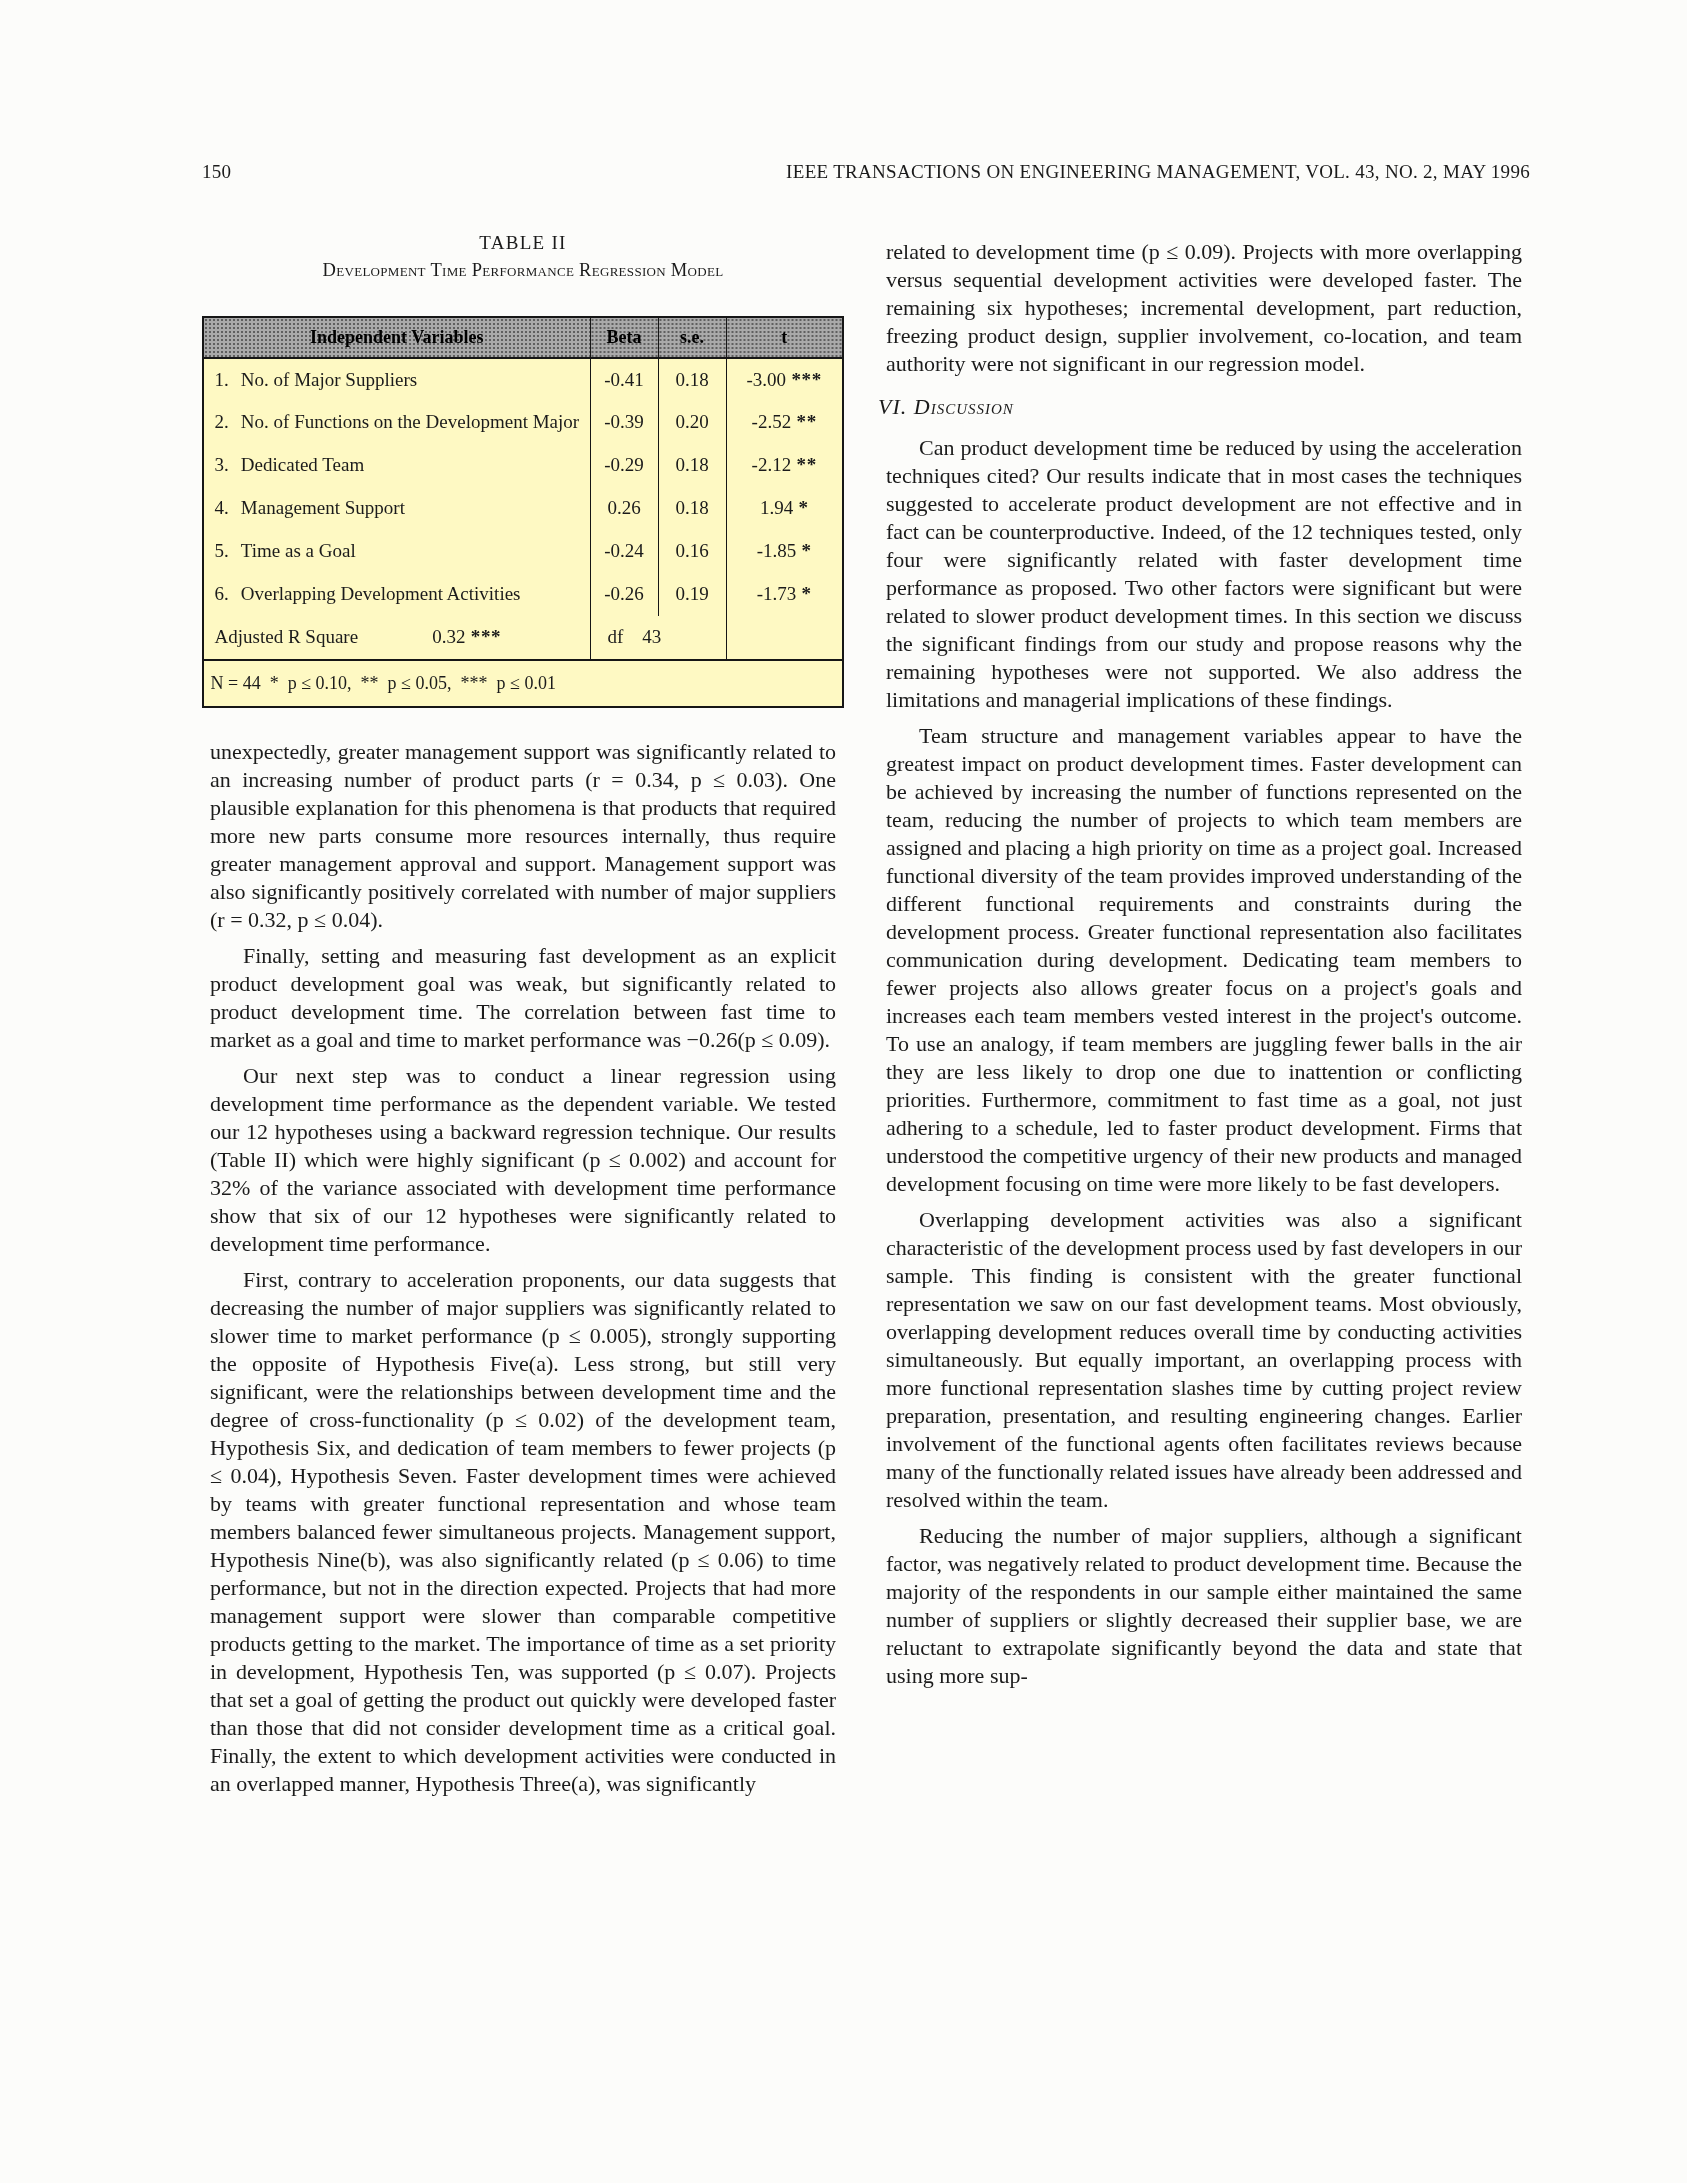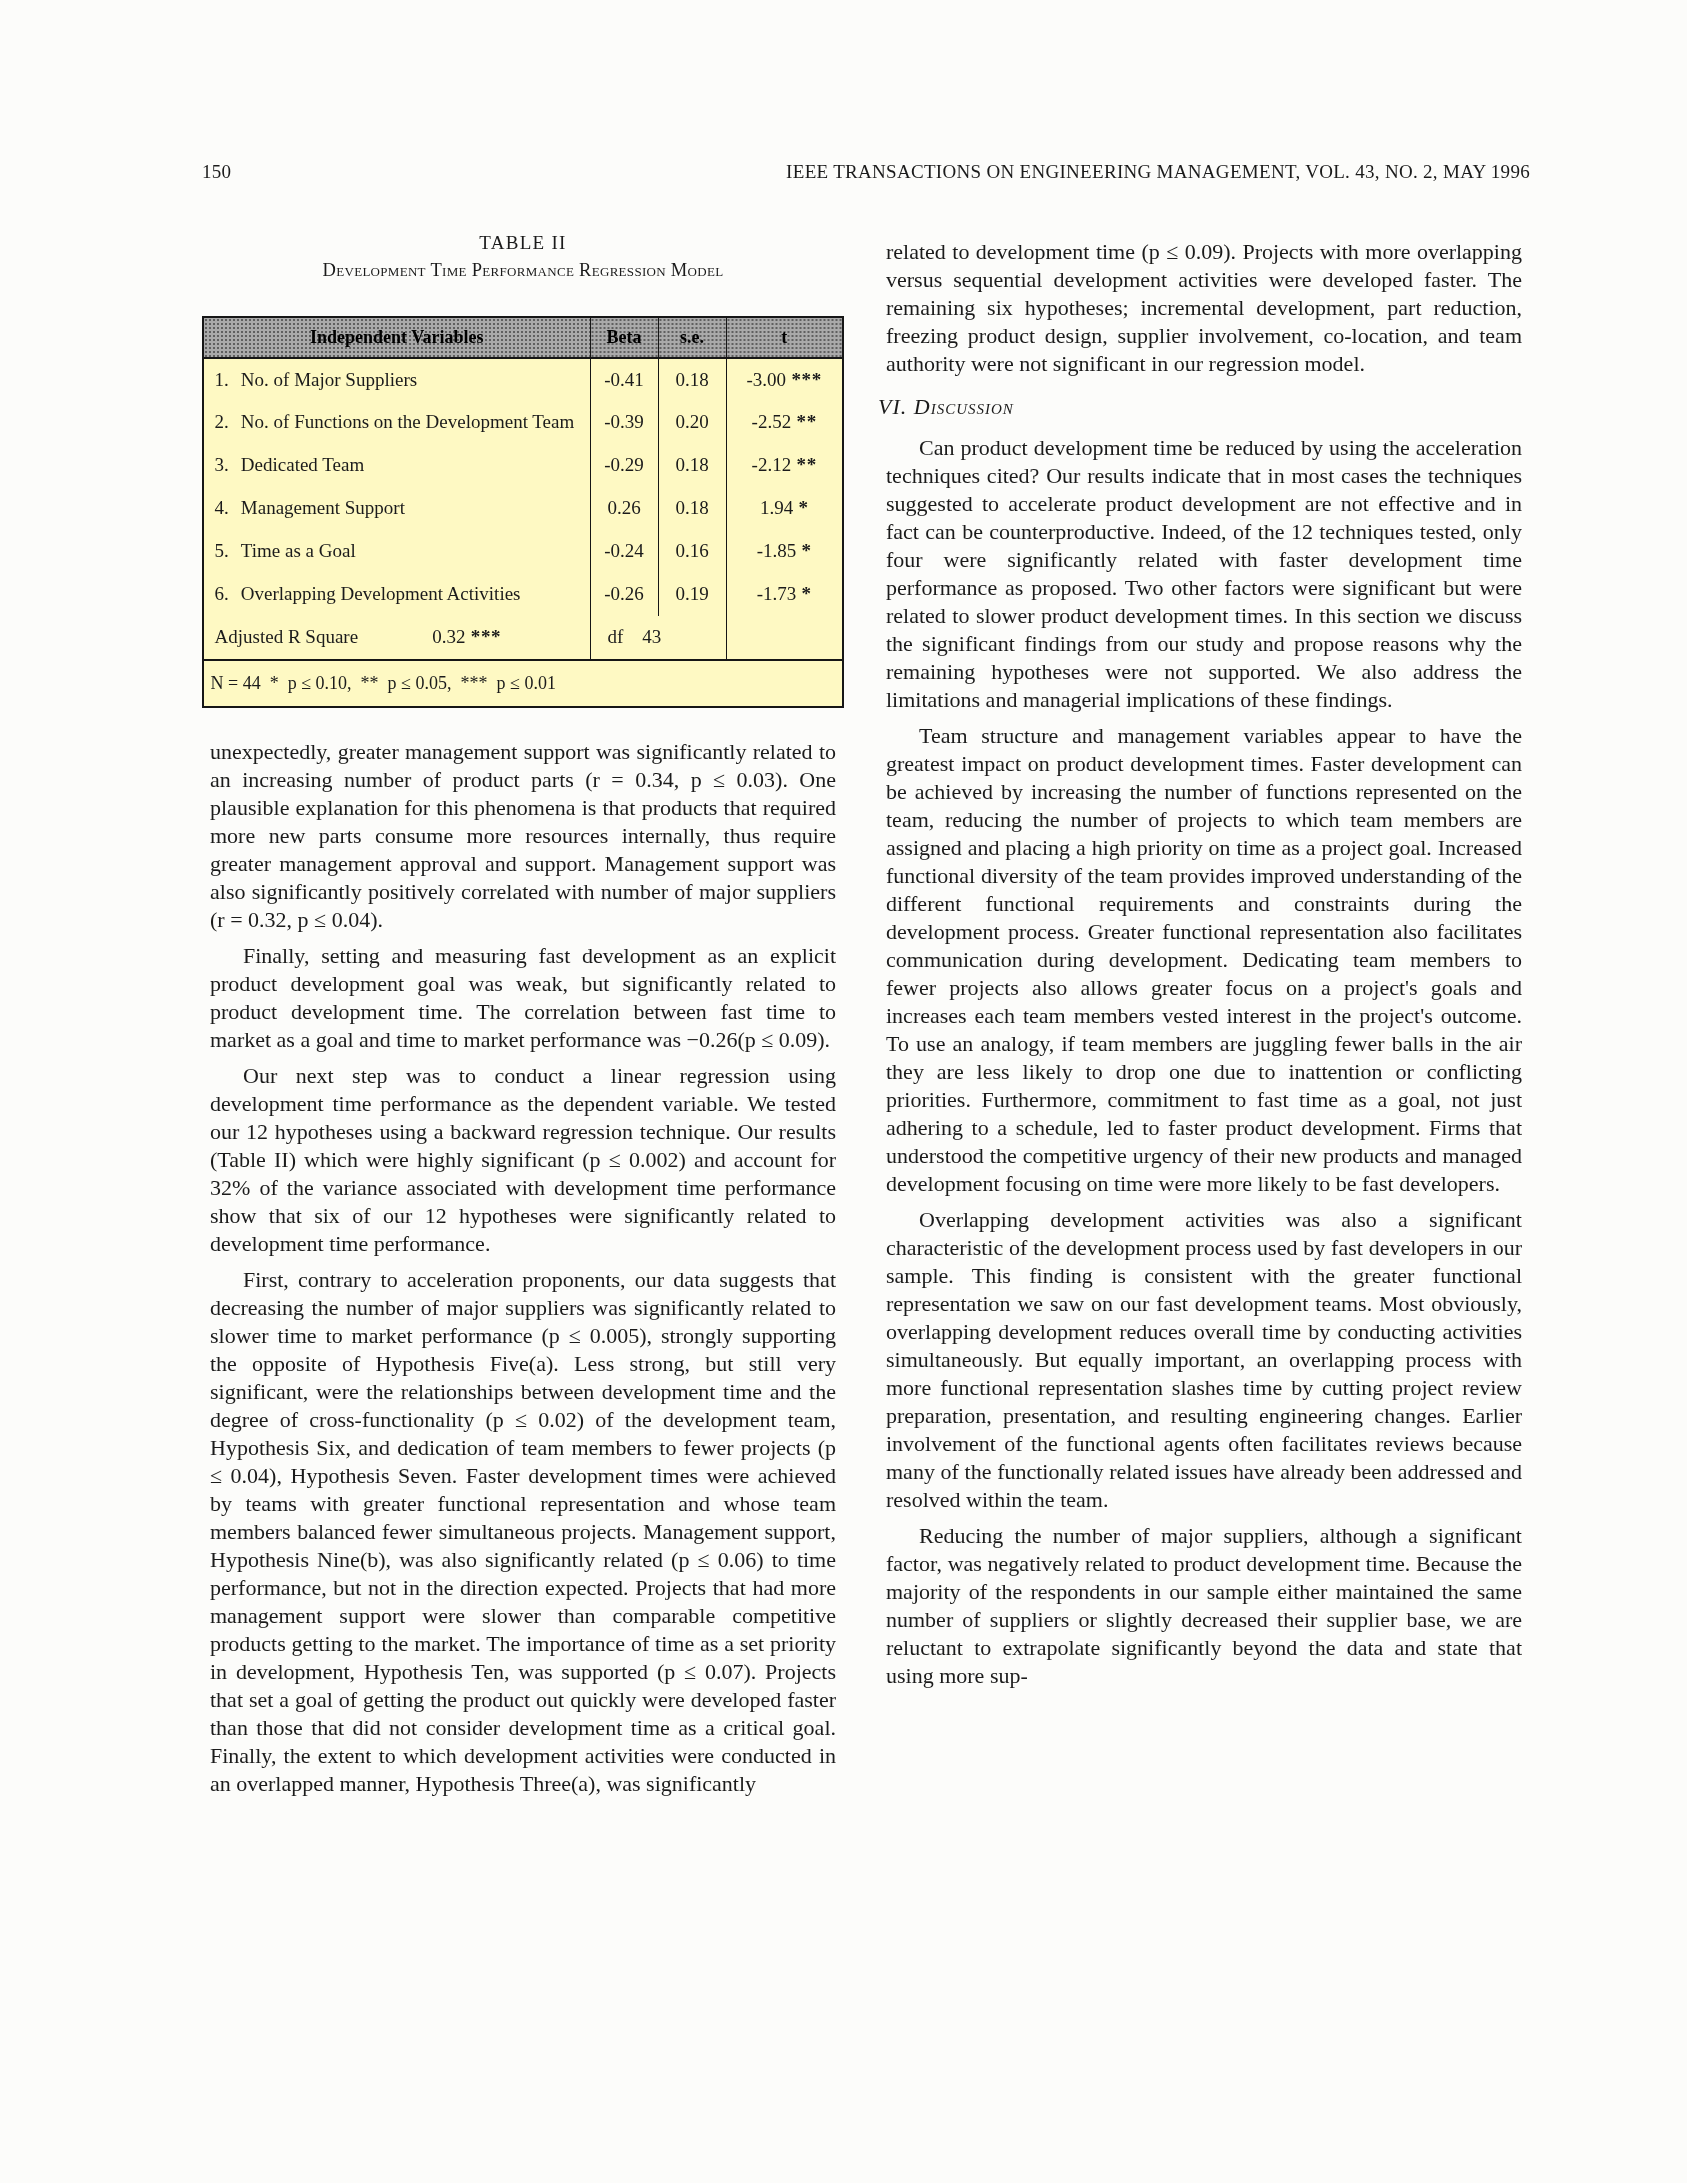--- a/index.html
+++ b/index.html
@@ -139,21 +139,21 @@
             <th>t</th>
           </tr>
 
           <tr class="data">
             <td class="var"><span class="rno">1.</span><span>No. of Major Suppliers</span></td>
             <td class="num">-0.41</td>
             <td class="num">0.18</td>
             <td class="num"><span>-3.00</span><span class="sig">***</span></td>
           </tr>
           <tr class="data">
-            <td class="var"><span class="rno">2.</span><span>No. of Functions on the Development Team</span></td>
+            <td class="var"><span class="rno">2.</span><span>No. of Functions on the Development Major</span></td>
             <td class="num">-0.39</td>
             <td class="num">0.20</td>
             <td class="num"><span>-2.52</span><span class="sig">**</span></td>
           </tr>
           <tr class="data">
             <td class="var"><span class="rno">3.</span><span>Dedicated Team</span></td>
             <td class="num">-0.29</td>
             <td class="num">0.18</td>
             <td class="num"><span>-2.12</span><span class="sig">**</span></td>
           </tr>

